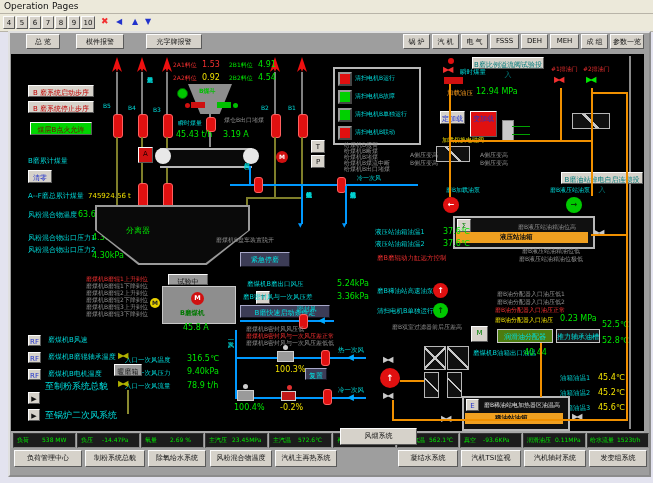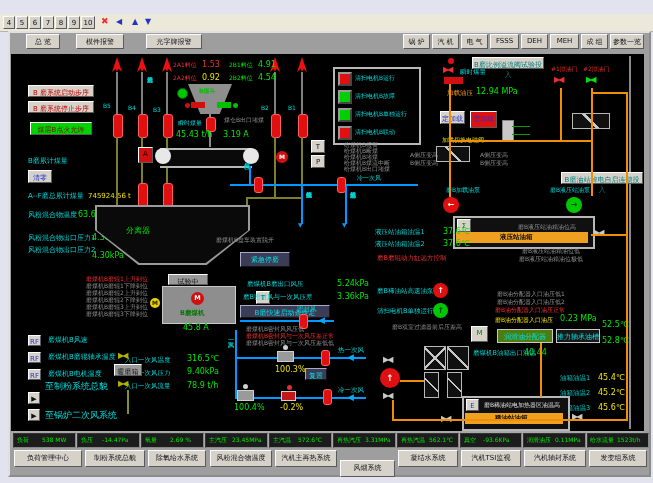--- a/index.html
+++ b/index.html
@@ -24,20 +24,24 @@
   .sol{position:absolute;background:linear-gradient(45deg,transparent 46%,#c8c8c8 46%,#c8c8c8 54%,transparent 54%),#101010;border:1px solid #b8b8b8}
   .solx{position:absolute;background:linear-gradient(45deg,transparent 46%,#c8c8c8 46%,#c8c8c8 54%,transparent 54%),linear-gradient(-45deg,transparent 46%,#c8c8c8 46%,#c8c8c8 54%,transparent 54%),#101010;border:1px solid #b8b8b8}
   .damp{position:absolute;background:#9a9a9a;border:1px solid #cfcfcf}
   .dot{position:absolute;border-radius:50%}
 </style>
 </head>
 <body>
 
 <div class="screen">
 
+  <div class="P" style="left:0;top:0;width:653px;height:13px;background:#ece9da;border-bottom:1px solid #b8b4a8">
+    <span class="L bk f9" style="left:4px;top:2px">Operation</span>
+    <span class="L bk f9" style="left:52px;top:2px">Pages</span>
+  </div>
 
   <div class="P" style="left:0;top:14px;width:653px;height:17px;background:#ece9da;border-bottom:1px solid #b8b4a8">
     <div class="B" style="left:3px;top:2px;width:12px;height:13px">4</div>
     <div class="B" style="left:16px;top:2px;width:12px;height:13px">5</div>
     <div class="B" style="left:29px;top:2px;width:12px;height:13px">6</div>
     <div class="B" style="left:42px;top:2px;width:12px;height:13px">7</div>
     <div class="B" style="left:55px;top:2px;width:12px;height:13px">8</div>
     <div class="B" style="left:68px;top:2px;width:12px;height:13px">9</div>
     <div class="B" style="left:81px;top:2px;width:14px;height:13px">10</div>
     <span class="L rd f9 bold" style="left:101px;top:3px">✖</span>
@@ -253,21 +257,21 @@
   <span class="L gy f6" style="left:344px;top:166px">给煤机B出口堵煤</span>
 
   <div class="B f65" style="left:472px;top:57px;width:72px;height:12px;color:#007a7a">B磨比例溢流阀试验投入</div>
   <span class="L rd f8" style="left:443px;top:66px;letter-spacing:-2px">▶◀</span>
   <div class="dot" style="left:448px;top:58px;width:6px;height:6px;background:#e01010"></div>
   <span class="L cy f65" style="left:460px;top:69px">瞬时煤量</span>
   <div class="P" style="left:444px;top:77px;width:19px;height:7px;background:#d01010"></div>
   <span class="L or f65" style="left:447px;top:90px">加载油压</span>
   <span class="L gn f8" style="left:476px;top:88px">12.94 MPa</span>
   <div class="B f65" style="left:440px;top:111px;width:25px;height:13px;color:#2233cc">定加载</div>
-  <div class="B f65" style="left:470px;top:111px;width:27px;height:17px;background:#e01010;color:#2233cc">变加载</div>
+  <div class="B f65" style="left:470px;top:111px;width:27px;height:26px;background:#e01010;color:#2233cc">变加载</div>
   <span class="L rd f6" style="left:551px;top:66px">#1排油门</span>
   <span class="L rd f8" style="left:554px;top:76px;letter-spacing:-2px">▶◀</span>
   <span class="L rd f6" style="left:583px;top:66px">#2排油门</span>
   <span class="L gn f8" style="left:586px;top:76px;letter-spacing:-2px">▶◀</span>
   <span class="L yw f6" style="left:442px;top:137px">加载切换电磁阀</span>
   <div class="sol" style="left:436px;top:146px;width:32px;height:14px"></div>
   <div class="sol" style="left:572px;top:113px;width:36px;height:14px"></div>
   <div class="P" style="left:502px;top:120px;width:10px;height:20px;background:#c8c8c8;border:1px solid #888"></div>
   <div class="P" style="left:512px;top:126px;width:18px;height:1px;background:#00a000"></div>
   <div class="P" style="left:512px;top:134px;width:18px;height:1px;background:#00a000"></div>
@@ -390,19 +394,19 @@
   <div class="P" style="left:587px;top:433px;width:60px;height:13px;background:#1c1c1c;border:1px inset #888">
     <span class="L gn f6" style="left:2px;top:3px">给水流量</span>
     <span class="L gn f6" style="left:29px;top:3px">1523t/h</span>
     </div>
 
   <div class="B f8 bold" style="left:14px;top:450px;width:68px;height:17px">负荷管理中心</div>
   <div class="B f8 bold" style="left:85px;top:450px;width:60px;height:17px">制粉系统总貌</div>
   <div class="B f8 bold" style="left:148px;top:450px;width:58px;height:17px">除氧给水系统</div>
   <div class="B f8 bold" style="left:210px;top:450px;width:62px;height:17px">风粉混合物温度</div>
   <div class="B f8 bold" style="left:275px;top:450px;width:62px;height:17px">汽机主再热系统</div>
-  <div class="B f8 bold" style="left:340px;top:460px;width:55px;height:17px">风烟系统</div>
+  <div class="B f8 bold" style="left:340px;top:428px;width:77px;height:17px">风烟系统</div>
   <div class="B f8 bold" style="left:398px;top:450px;width:60px;height:17px">凝结水系统</div>
   <div class="B f8 bold" style="left:461px;top:450px;width:60px;height:17px">汽机TSI监视</div>
   <div class="B f8 bold" style="left:524px;top:450px;width:62px;height:17px">汽机轴封系统</div>
   <div class="B f8 bold" style="left:589px;top:450px;width:58px;height:17px">发变组系统</div>
 
 </div>
 
 </body></html>

